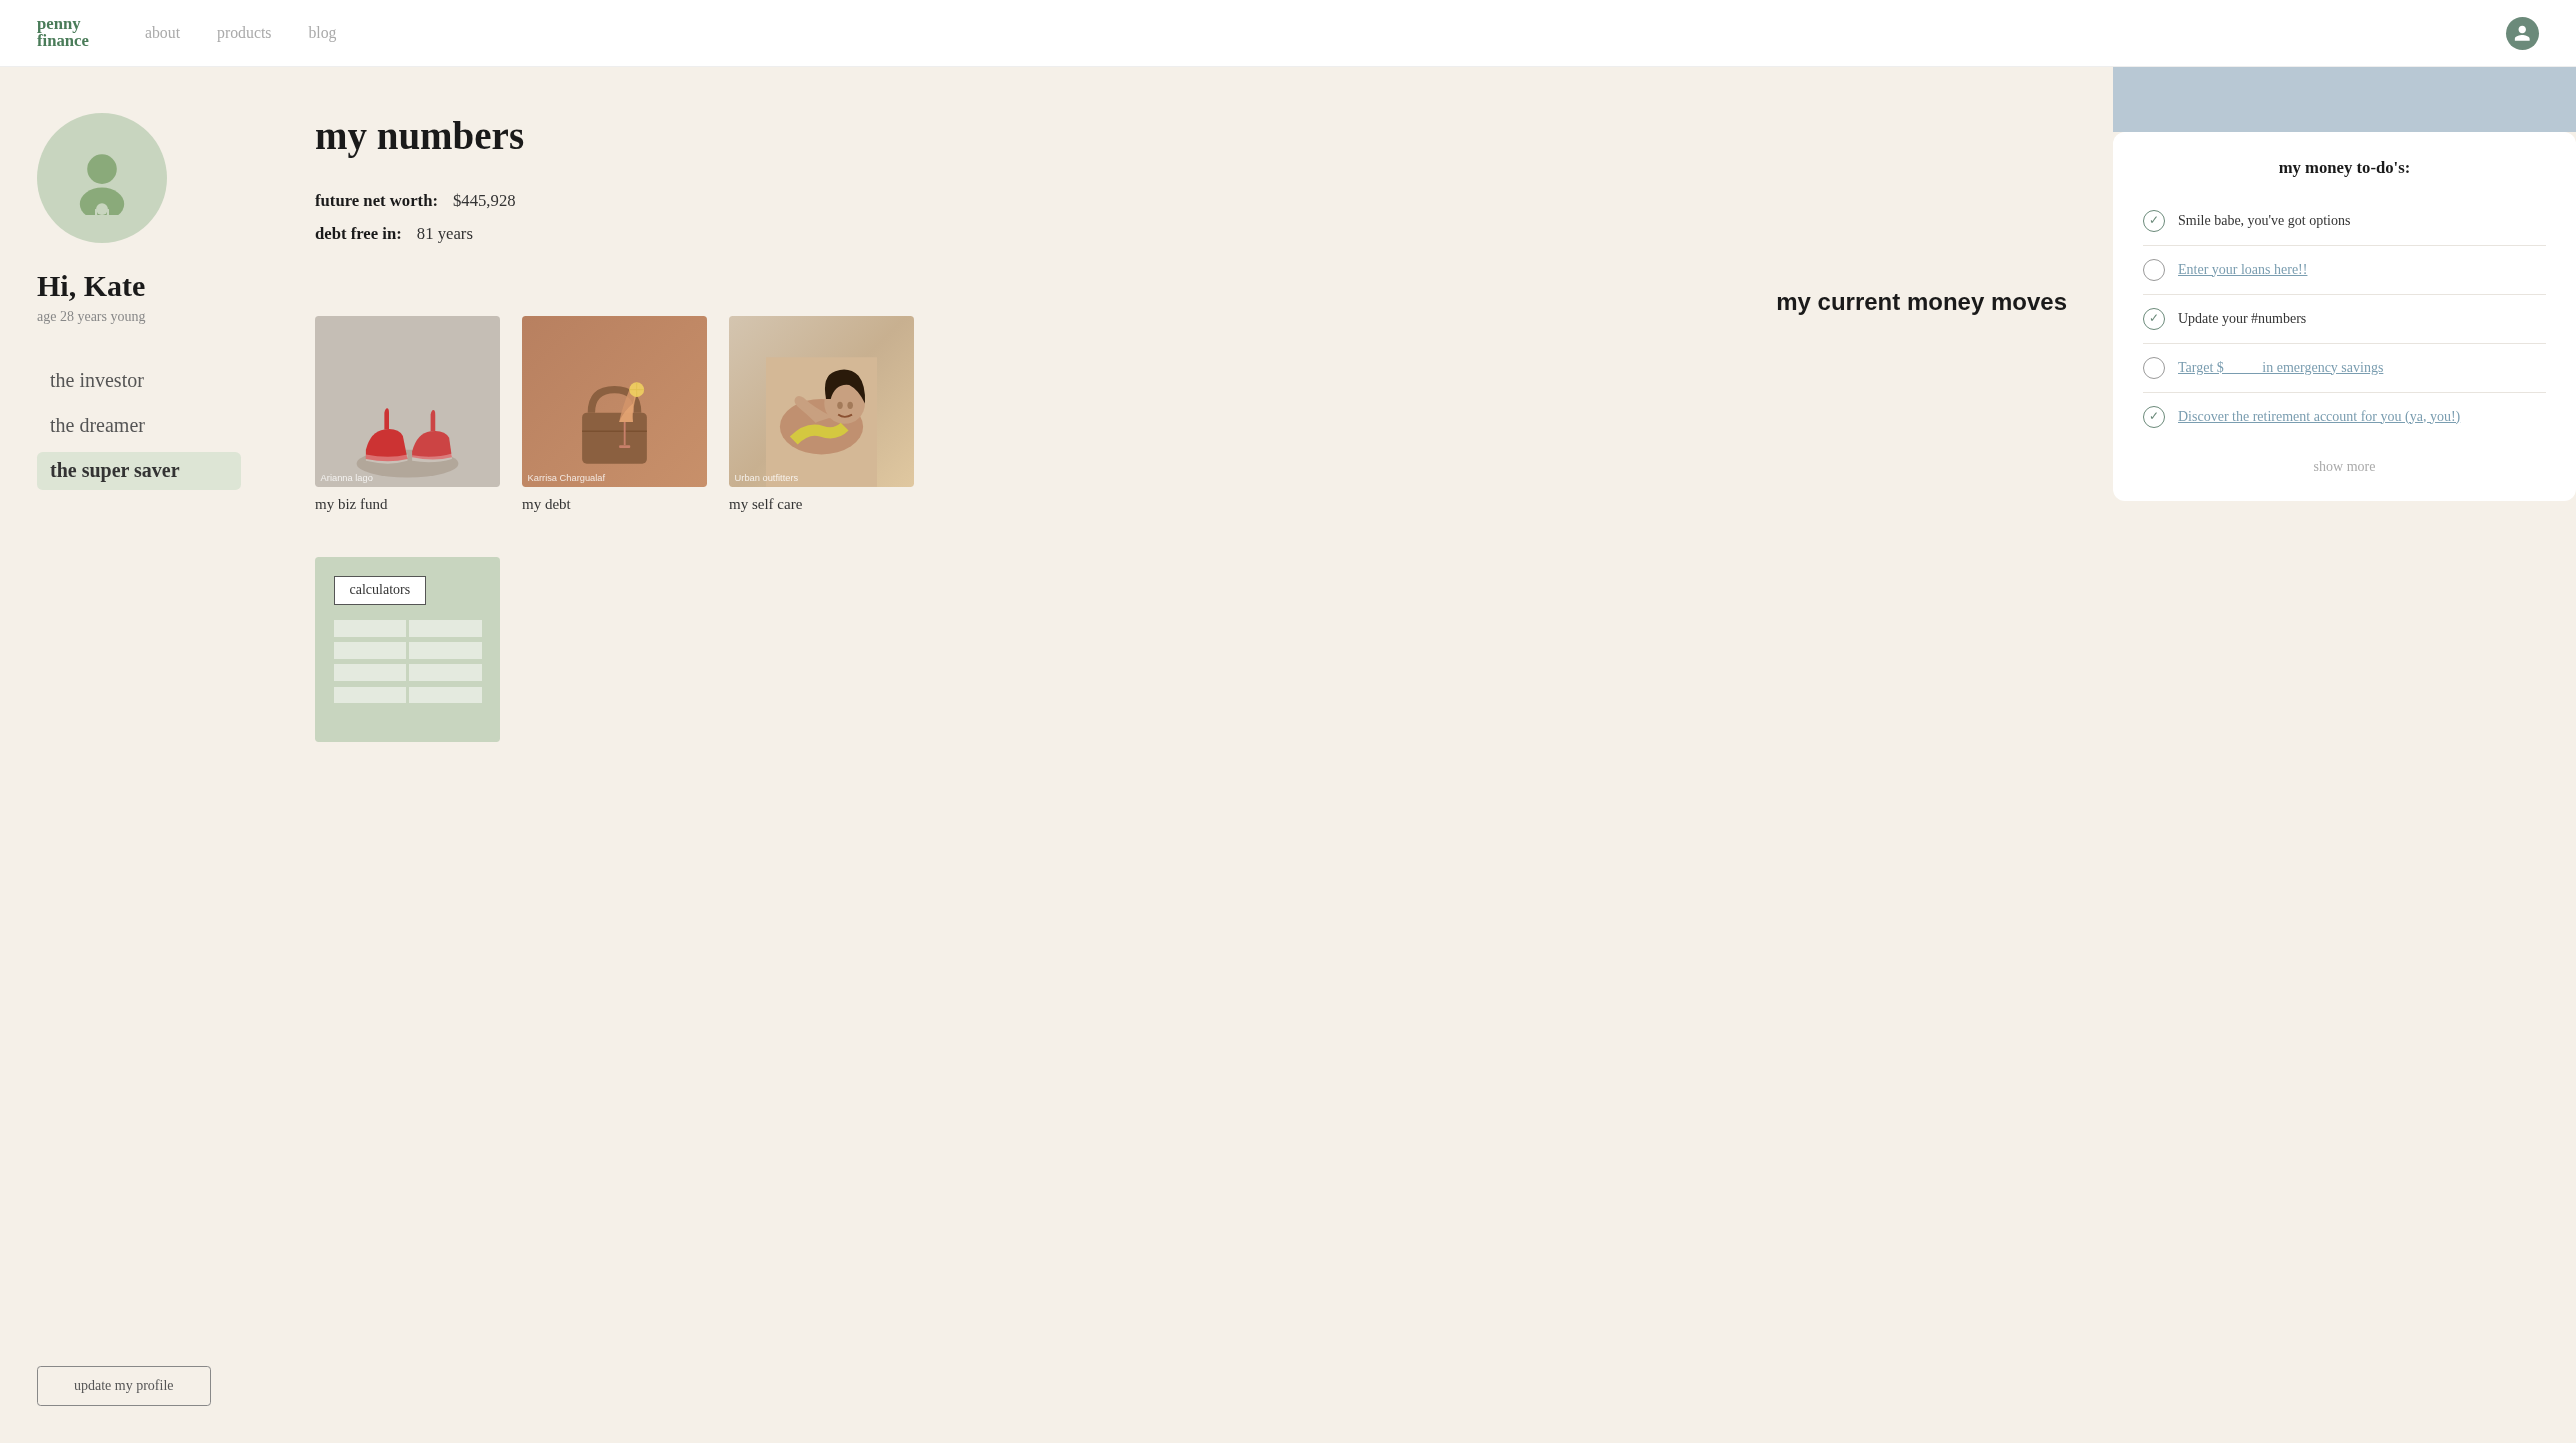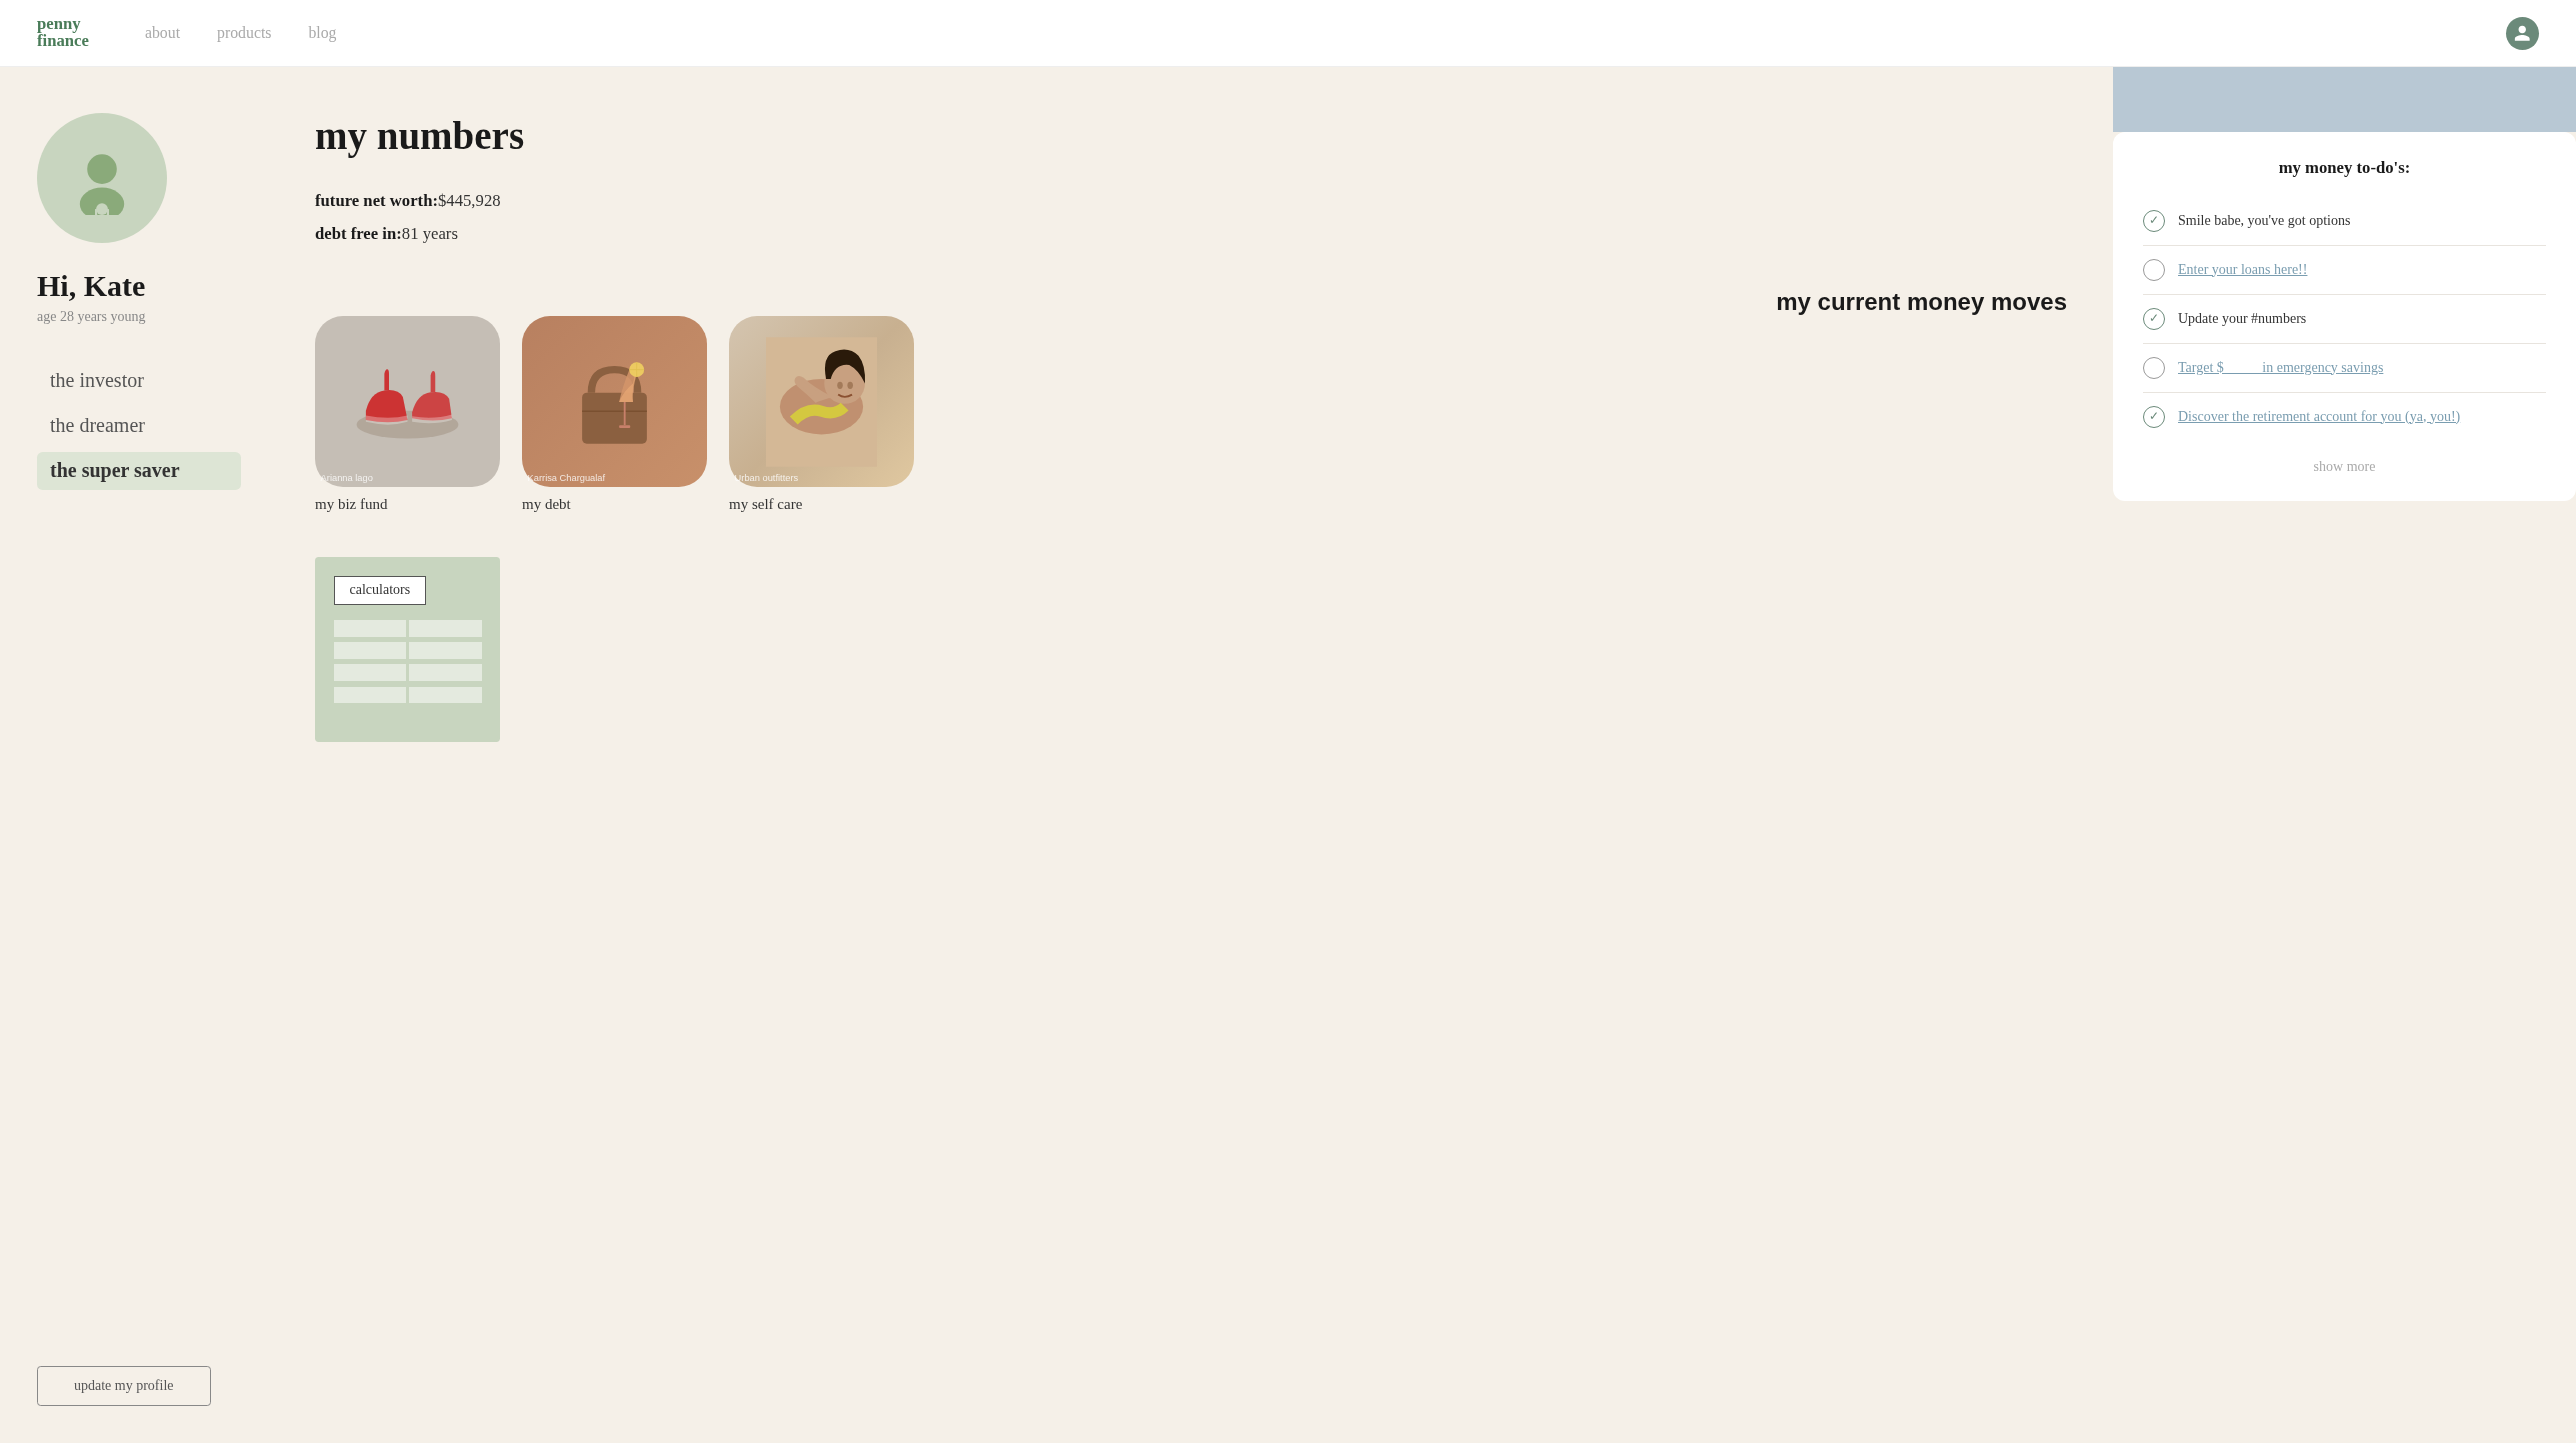--- a/index.html
+++ b/index.html
@@ -140,20 +140,21 @@
       color: #1a1a1a;
       margin-bottom: 33px;
       font-family: Georgia, serif;
     }
     .numbers-section {
       margin-bottom: 44px;
     }
     .number-row {
       display: flex;
       align-items: baseline;
+      gap: 15px;
       margin-bottom: 13px;
     }
     .number-label {
       font-size: 16.7px;
       font-weight: 700;
       color: #1a1a1a;
       font-family: Georgia, serif;
     }
     .number-value {
       font-size: 16.7px;
@@ -183,25 +184,24 @@
       height: 171px;
       border-radius: 3.7px;
       overflow: hidden;
       position: relative;
       margin-bottom: 9.3px;
     }
     .img-placeholder {
       width: 100%;
       height: 100%;
       display: flex;
-      align-items: center;
+      align-items: flex-end;
       justify-content: center;
       font-size: 44px;
       position: relative;
-      border-radius: 28px;
     }
     .photo-credit {
       position: absolute;
       bottom: 3.7px;
       left: 5.6px;
       font-size: 9.3px;
       color: rgba(255,255,255,0.8);
       font-family: sans-serif;
     }
     .money-move-label {

